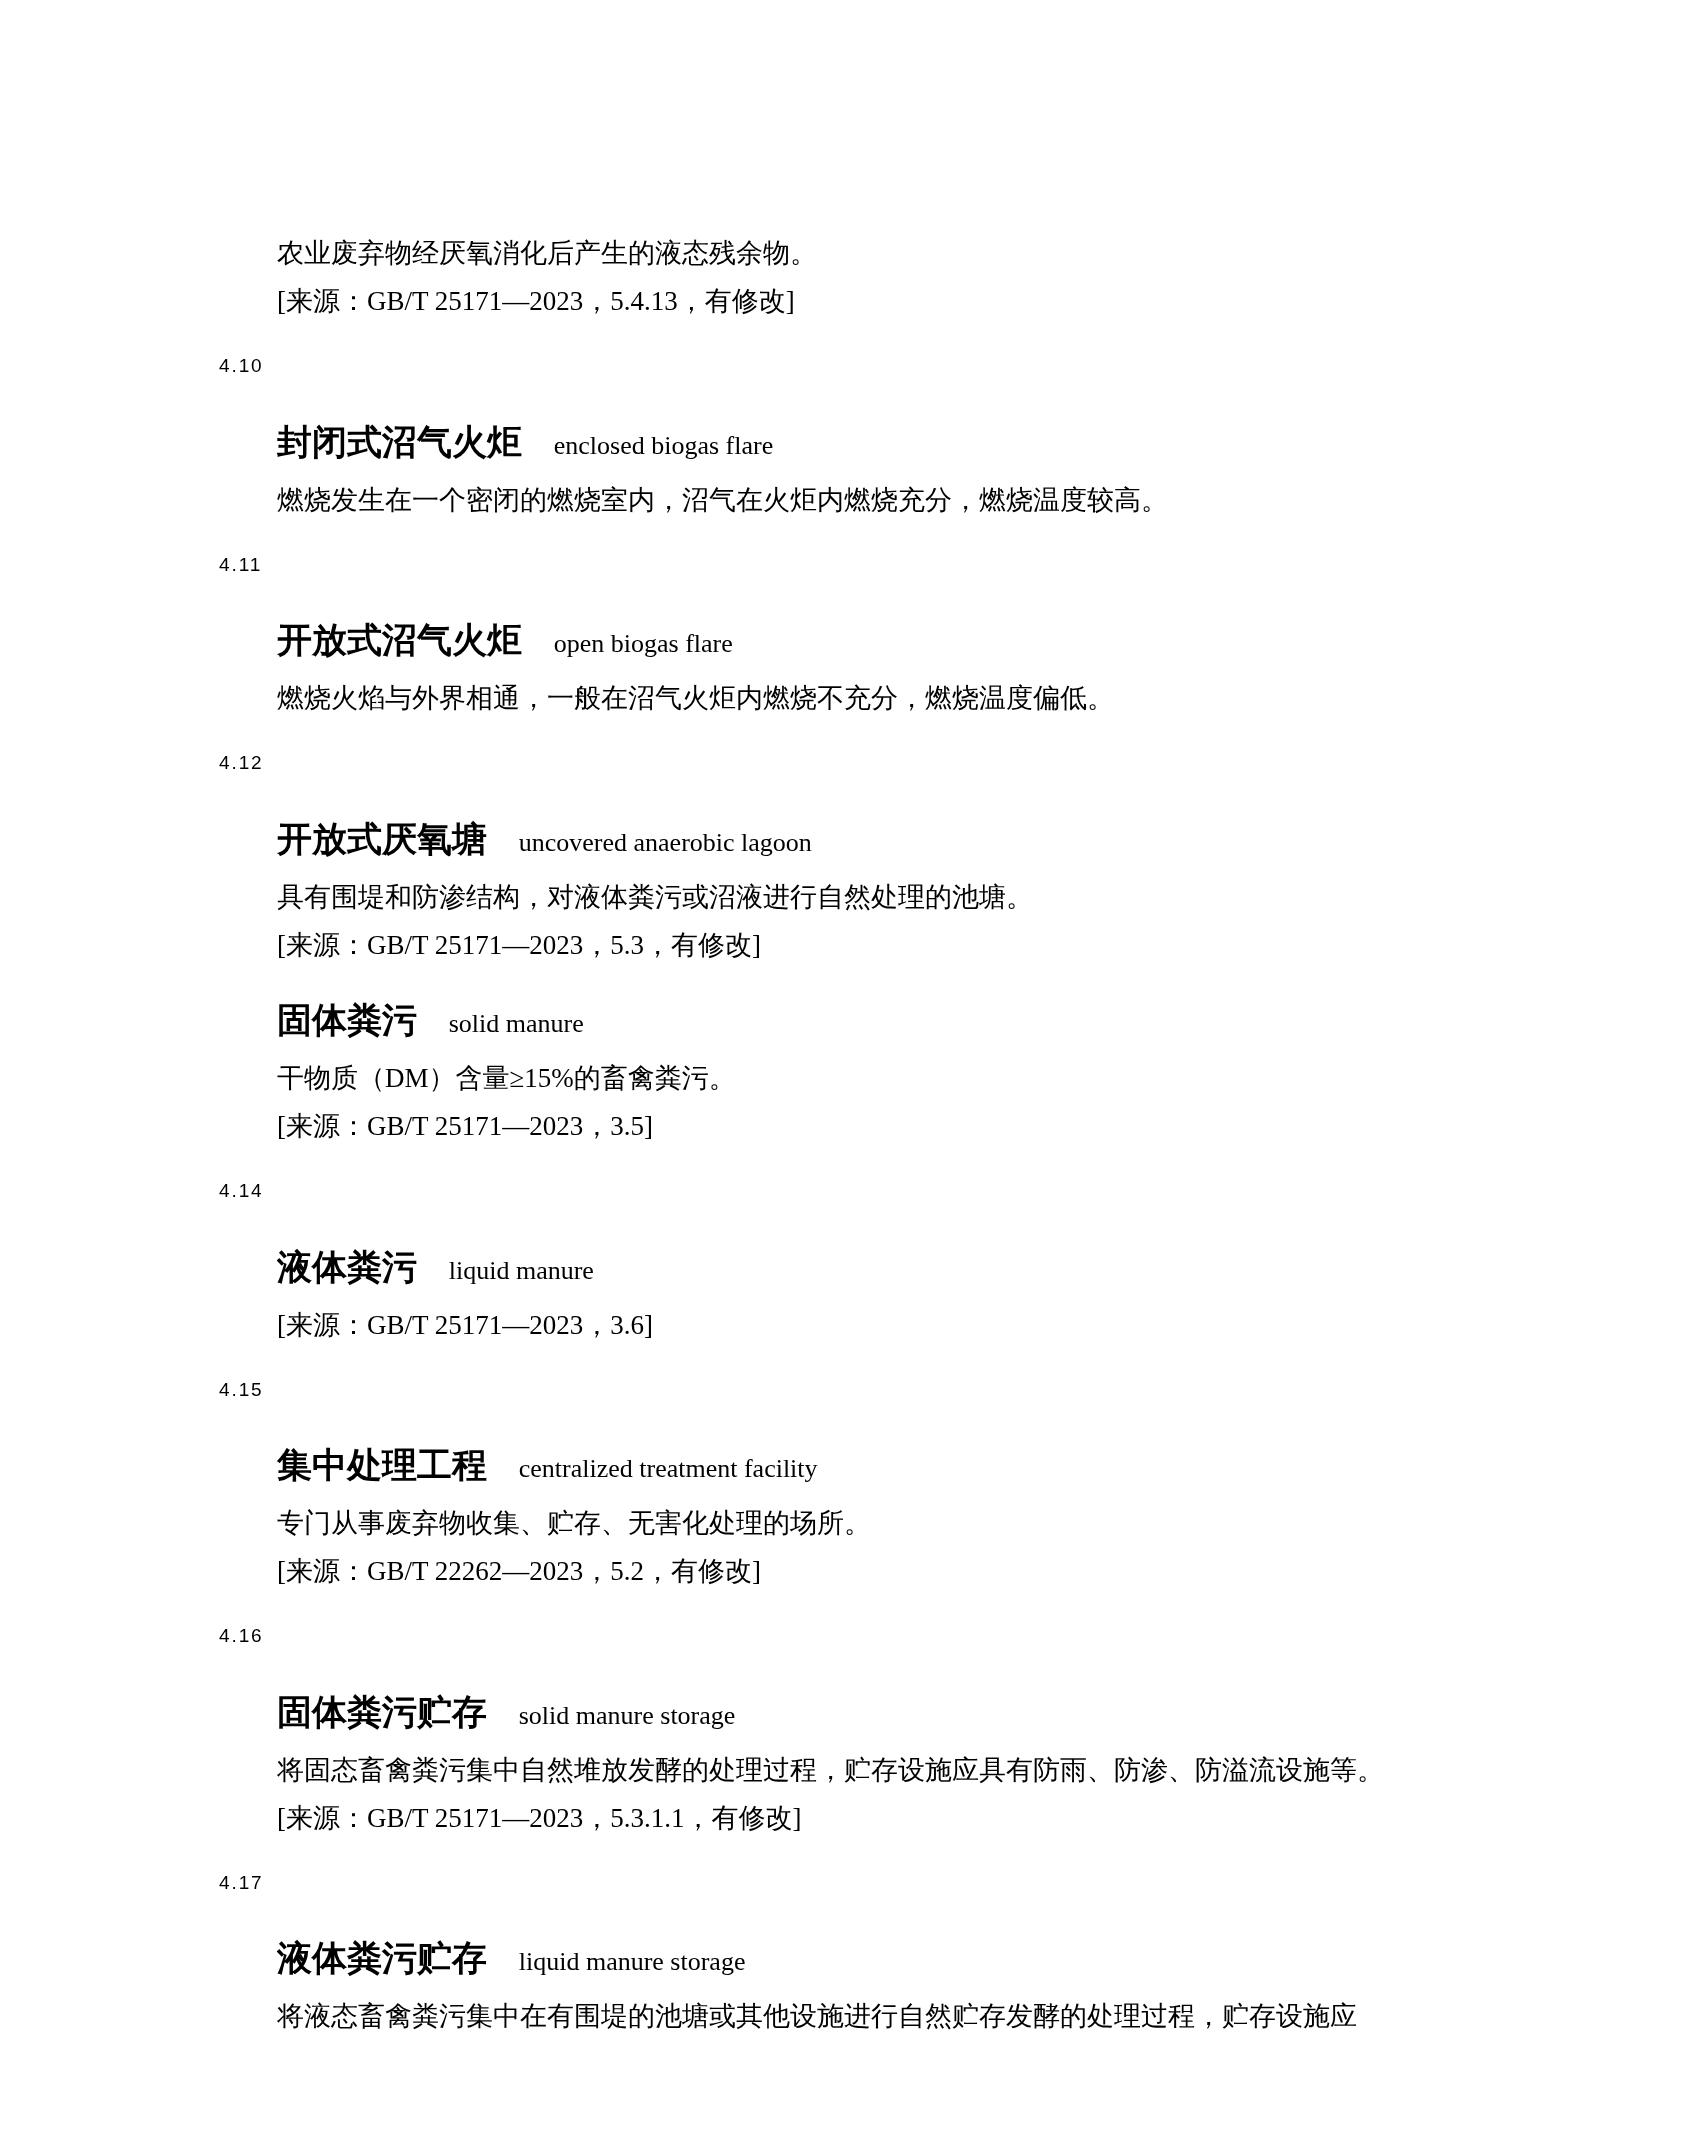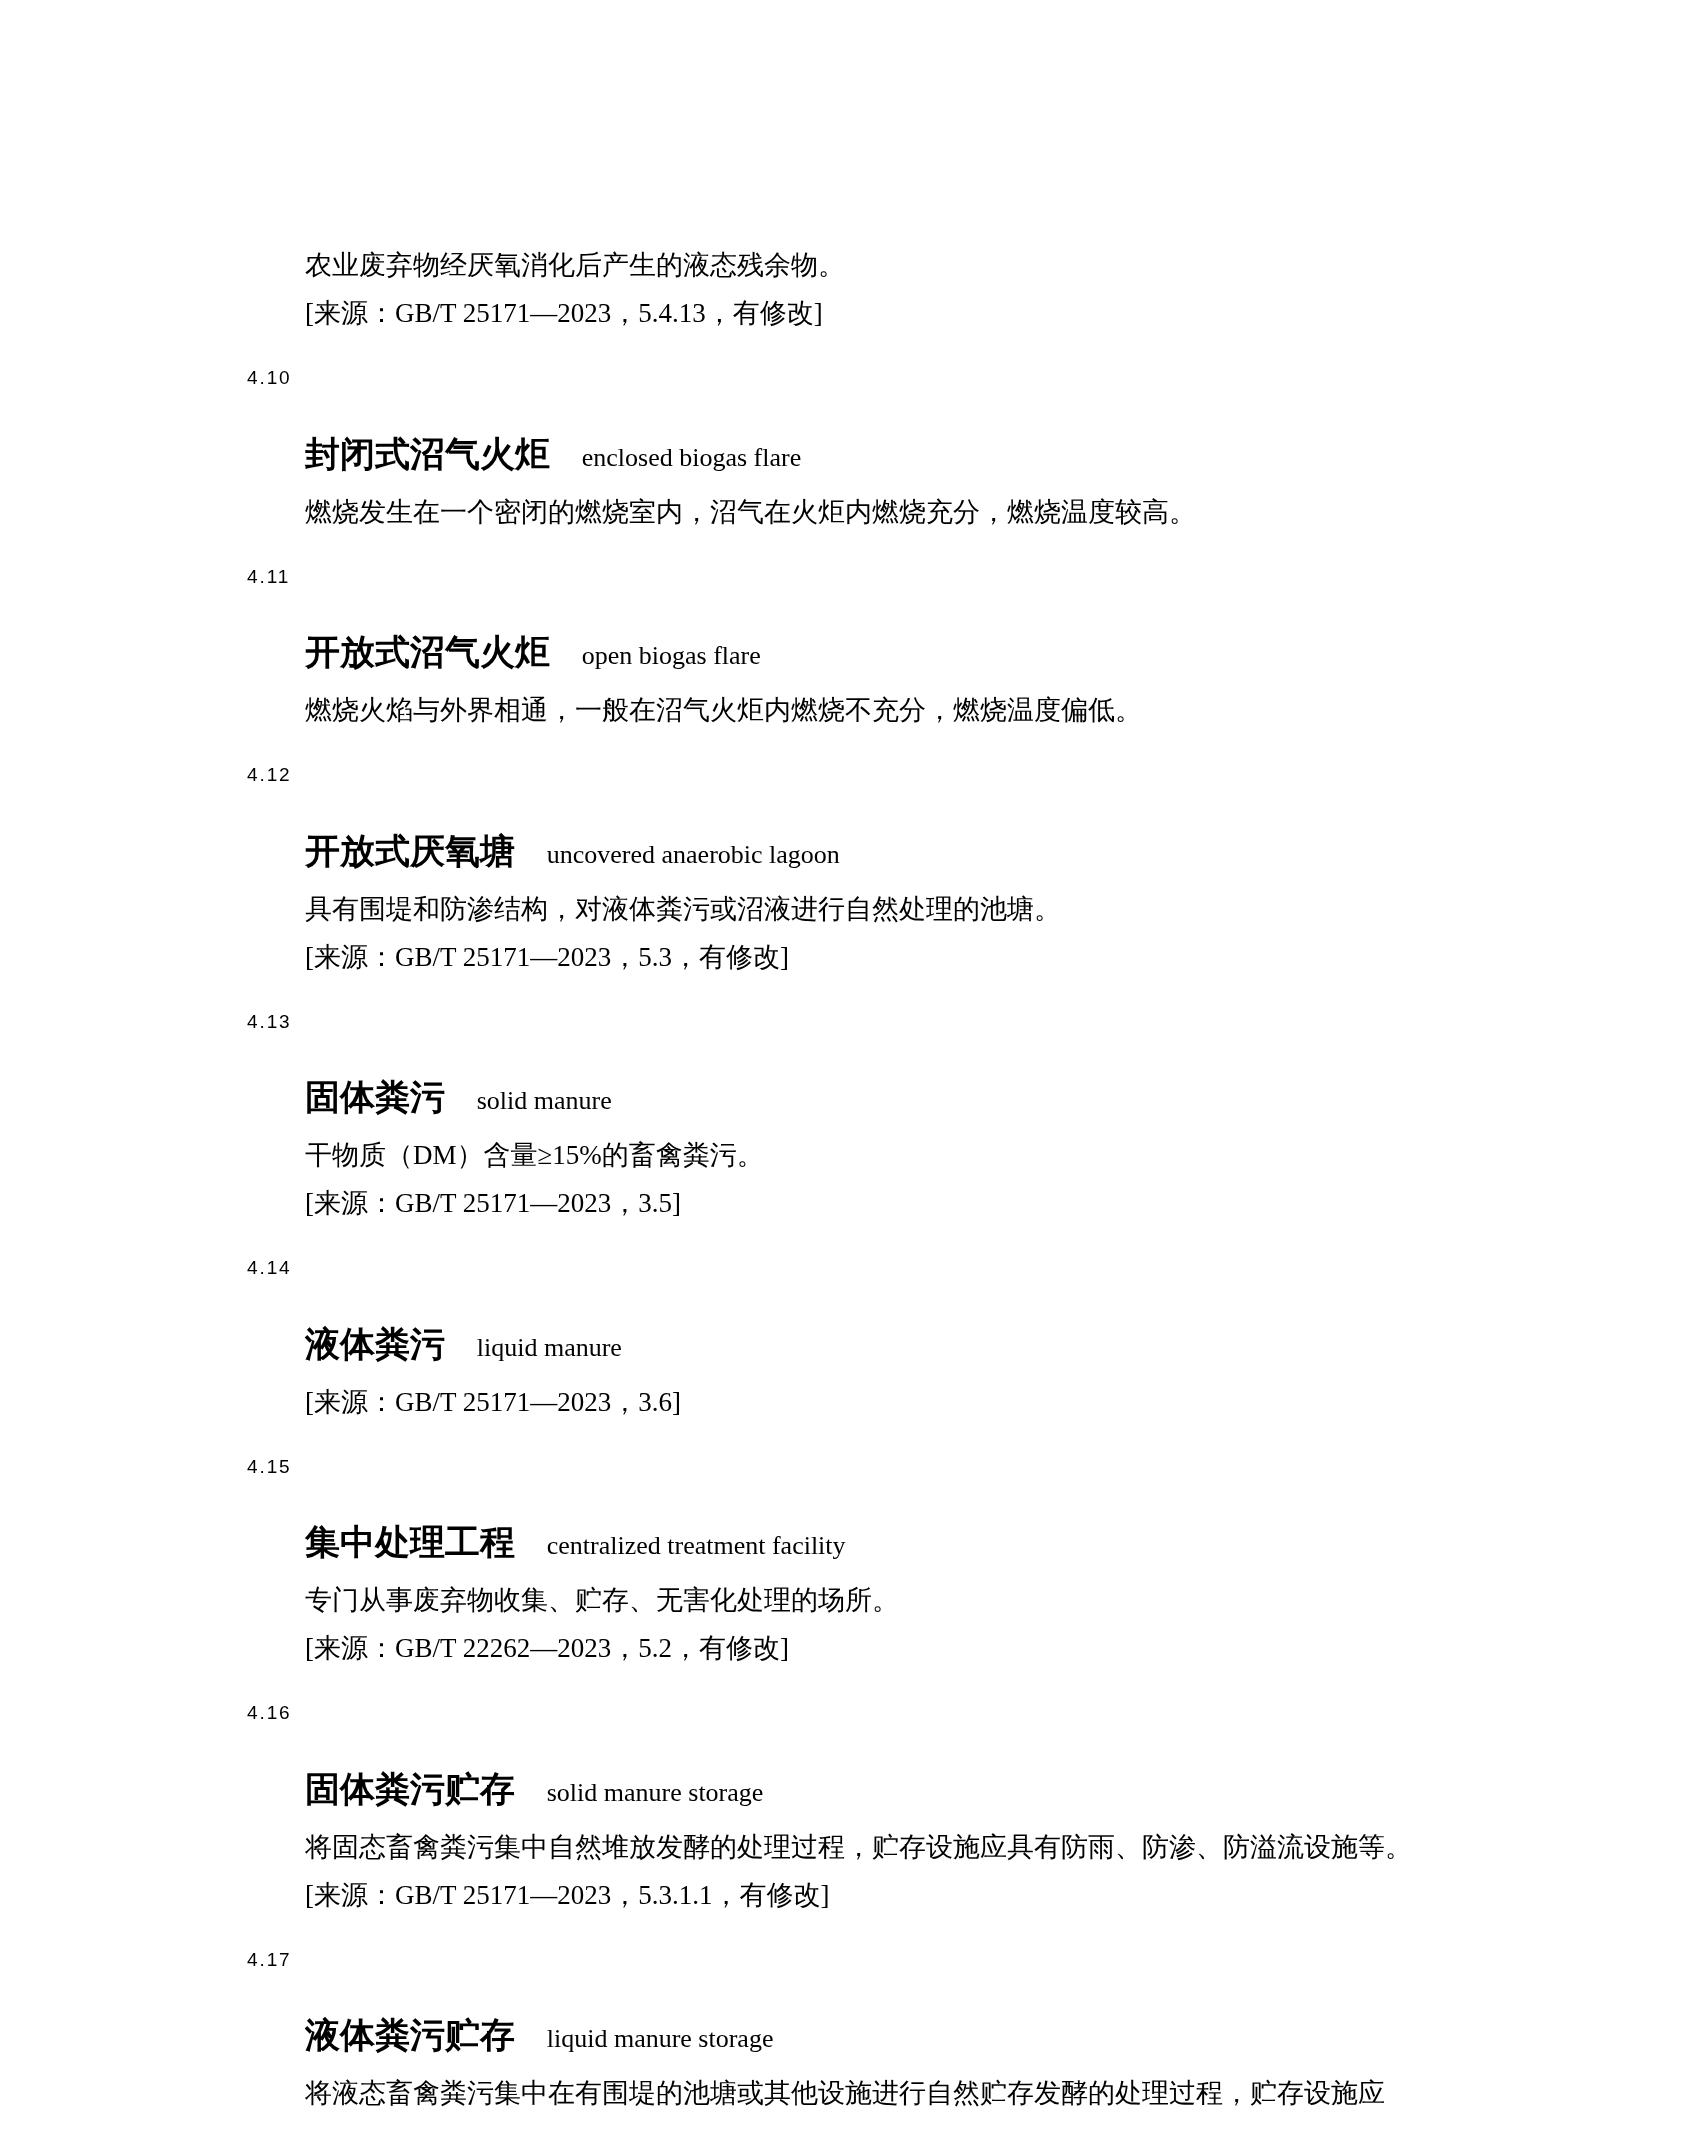--- a/index.html
+++ b/index.html
@@ -11,24 +11,23 @@
     position: relative;
     width: 1707px;
     height: 2414px;
     background: #ffffff;
     color: #000000;
     font-family: "Liberation Serif", "DejaVu Serif", serif;
     overflow: hidden;
   }
   .content {
     position: absolute;
-    top: 241px;
+    top: 229px;
     left: 0;
     right: 0;
-    padding-left: 28px;
   }
   .line {
     font-size: 27px;
     line-height: 48px;
     white-space: nowrap;
   }
   
   .indent {
     padding-left: 277px;
   }
@@ -82,21 +81,20 @@
     <div class="line indent">燃烧火焰与外界相通，一般在沼气火炬内燃烧不充分，燃烧温度偏低。</div>
 
     <div class="sec-num">4.12</div>
     <div class="term-line">
       <span class="term-zh">开放式厌氧塘</span>
       <span class="term-en">uncovered anaerobic lagoon</span>
     </div>
     <div class="line indent">具有围堤和防渗结构，对液体粪污或沼液进行自然处理的池塘。</div>
     <div class="line indent">[来源：GB/T 25171—2023，5.3，有修改]</div>
 
-    <div class="sec-num">4.13</div>
     <div class="term-line">
       <span class="term-zh">固体粪污</span>
       <span class="term-en">solid manure</span>
     </div>
     <div class="line indent">干物质（DM）含量≥15%的畜禽粪污。</div>
     <div class="line indent">[来源：GB/T 25171—2023，3.5]</div>
 
     <div class="sec-num">4.14</div>
     <div class="term-line">
       <span class="term-zh">液体粪污</span>

